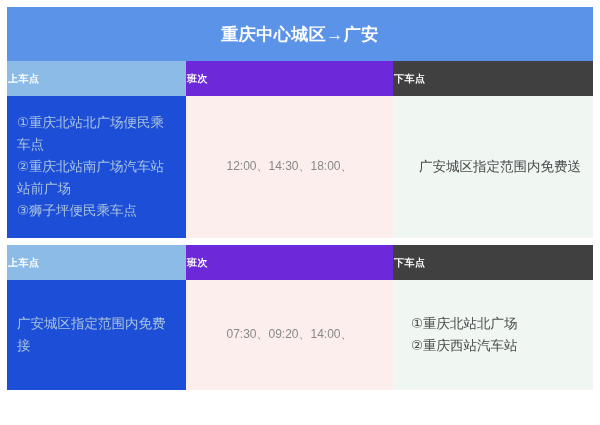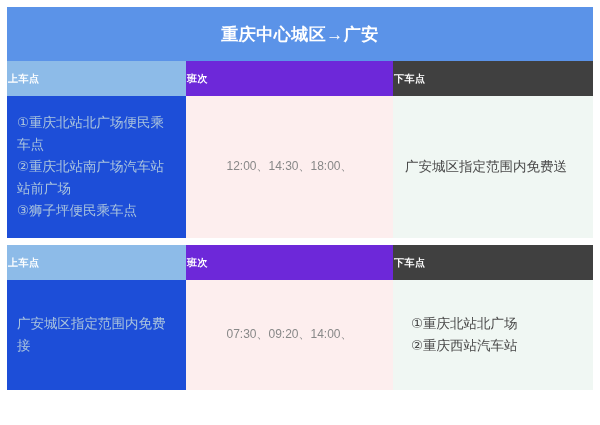--- a/index.html
+++ b/index.html
@@ -70,21 +70,21 @@
     color: #888888;
     text-align: center;
     padding: 8px 14px;
     font-size: 12px;
   }
   .cell-drop {
     background: #f0f7f3;
     color: #4a4a4a;
     padding: 8px 12px;
   }
-  .drop-center { text-align: left; }
+  .drop-center { text-align: right; }
   .drop-left   { text-align: left; padding-left: 18px; }
 
   .row-tall .cell { height: 126px; }
   .row-short .cell { height: 94px; }
 </style>
 </head>
 <body>
 
 <div class="page">
 

